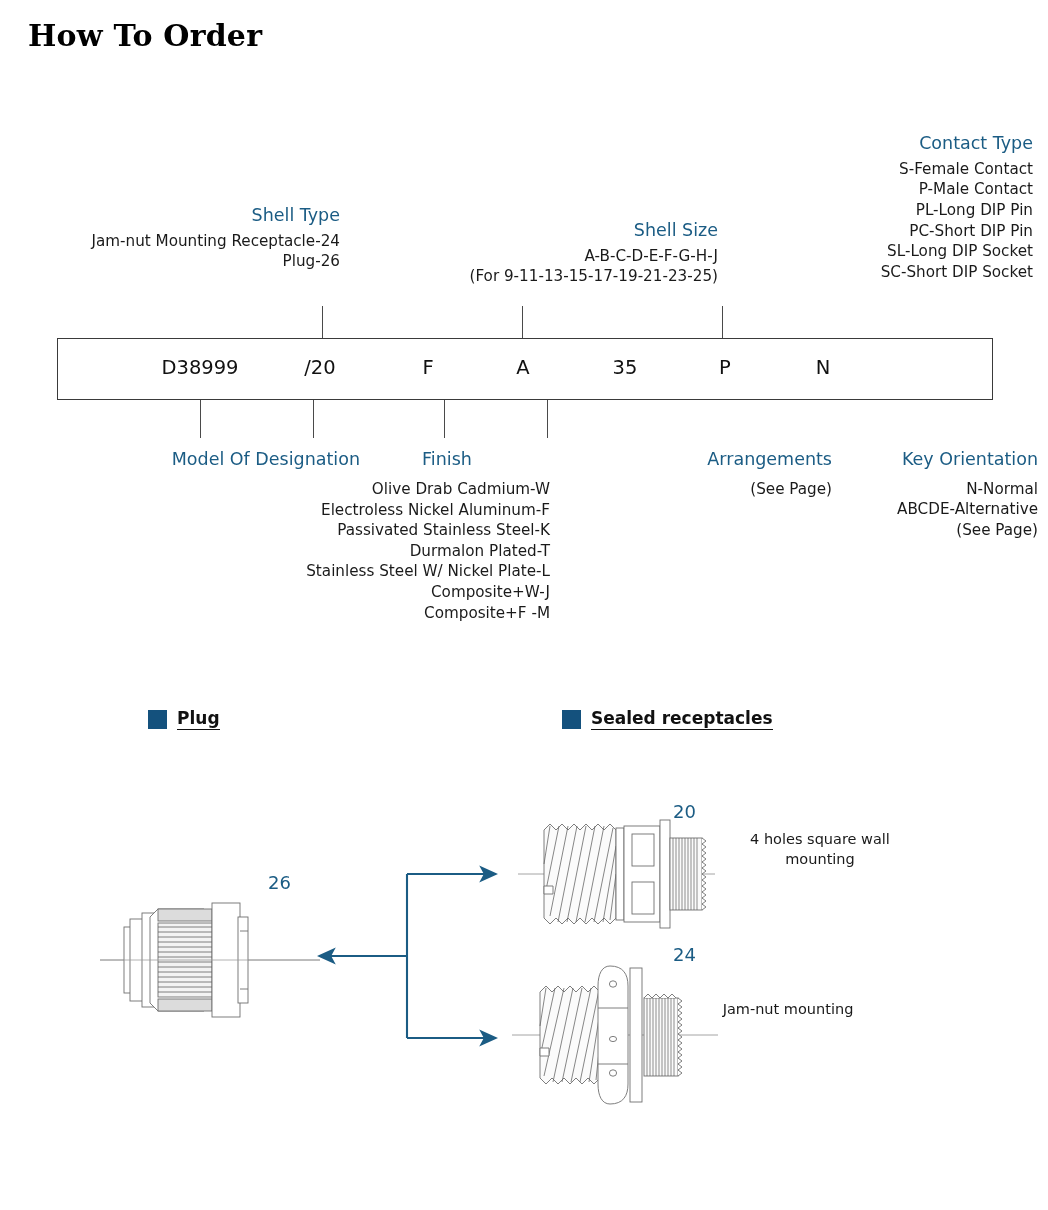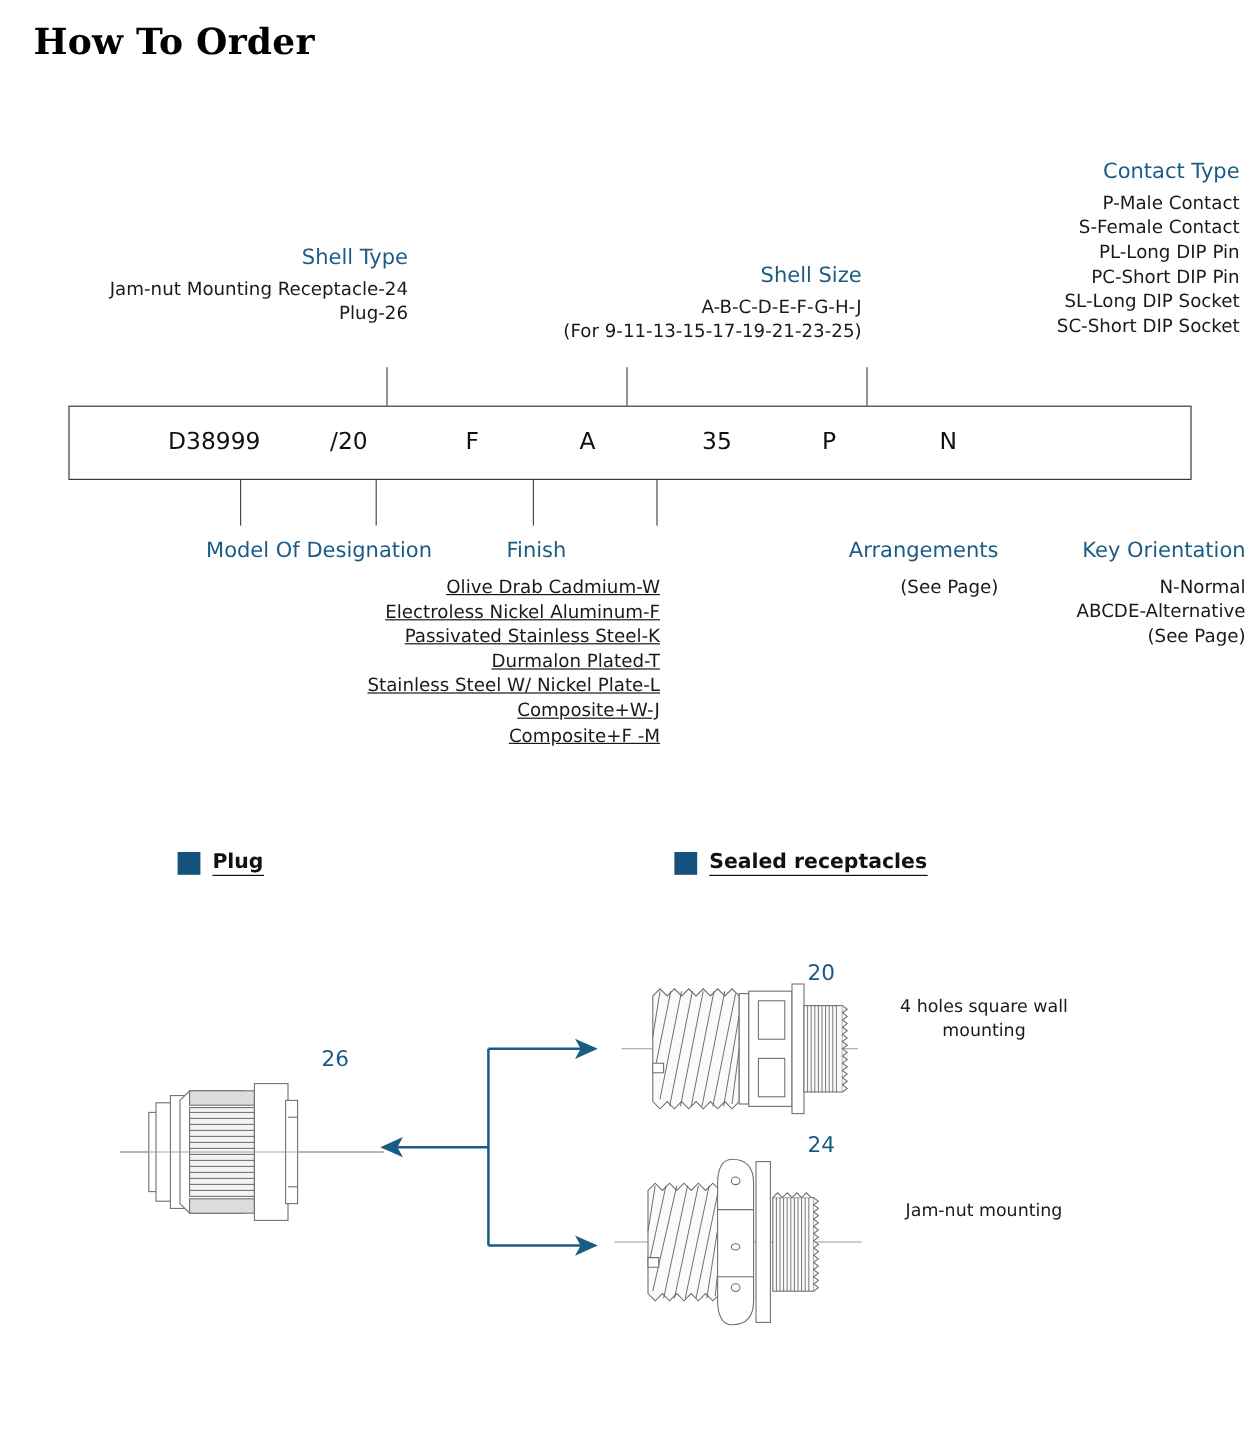--- a/index.html
+++ b/index.html
@@ -23,21 +23,21 @@
     font-size:15.2px;color:#1a1a1a;line-height:1.355;white-space:nowrap;
   }
   .ra{text-align:right;}
   .la{text-align:right;}
   
   #pn-box{
     left:57px;top:338px;width:936px;height:62px;
     border:1.4px solid #3a3a3a;background:#fff;box-sizing:border-box;
   }
   .pn-cell{
-    top:356px;font-size:19.5px;color:#111;text-align:left;
+    top:356px;font-size:19.5px;color:#111;text-align:center;
     font-family:"DejaVu Sans","Liberation Sans",sans-serif;white-space:nowrap;
   }
   
   .leader{background:#4a4a4a;width:1.4px;}
   
   .legend-head{
     font-size:17px;font-weight:bold;color:#111;white-space:nowrap;
     border-bottom:1.6px solid #111;padding-bottom:1px;
   }
   .legend-sq{width:19px;height:19px;background:#14517d;}
@@ -64,22 +64,22 @@
   <div class="callout-head la">Shell Size</div>
   <div class="callout-body la" style="margin-top:4px;">
     <div>A-B-C-D-E-F-G-H-J</div>
     <div>(For 9-11-13-15-17-19-21-23-25)</div>
   </div>
 </div>
 
 <div class="abs" style="left:713px;top:133px;width:320px;">
   <div class="callout-head la">Contact Type</div>
   <div class="callout-body la" style="margin-top:4px;padding-left:7px;">
+    <div>S-Female Contact</div>
     <div>P-Male Contact</div>
-    <div>S-Female Contact</div>
     <div>PL-Long DIP Pin</div>
     <div>PC-Short DIP Pin</div>
     <div>SL-Long DIP Socket</div>
     <div>SC-Short DIP Socket</div>
   </div>
 </div>
 
 <div class="abs leader" style="left:322px;top:306px;height:33px;"></div>
 <div class="abs leader" style="left:522px;top:306px;height:33px;"></div>
 <div class="abs leader" style="left:722px;top:306px;height:33px;"></div>
@@ -98,21 +98,21 @@
 <div class="abs leader" style="left:444px;top:400px;height:38px;"></div>
 <div class="abs leader" style="left:547px;top:400px;height:38px;"></div>
 
 <div class="abs" style="left:40px;top:449px;width:320px;">
   <div class="callout-head" style="text-align:right;">Model Of Designation</div>
 </div>
 
 <div class="abs" style="left:347px;top:449px;width:200px;">
   <div class="callout-head" style="text-align:center;">Finish</div>
 </div>
-<div class="abs callout-body ra" style="left:190px;top:479px;width:360px;text-decoration:underline;">
+<div class="abs callout-body ra" style="left:190px;top:479px;width:360px;">
   <div>Olive Drab Cadmium-W</div>
   <div>Electroless Nickel Aluminum-F</div>
   <div>Passivated Stainless Steel-K</div>
   <div>Durmalon Plated-T</div>
   <div>Stainless Steel W/ Nickel Plate-L</div>
   <div>Composite+W-J</div>
   <div>Composite+F -M</div>
 </div>
 
 <div class="abs" style="left:612px;top:449px;width:220px;">
@@ -306,15 +306,15 @@
         <line x1="161" y1="38" x2="161" y2="116"></line>
         <line x1="164" y1="38" x2="164" y2="116"></line>
       </g>
 
       <path d="M134,38 L138,34 L142,38 L146,34 L150,38 L154,34 L158,38 L162,34 L166,38"></path>
 
       <path d="M168,38 L172,41 L168,44 L172,47 L168,50 L172,53 L168,56 L172,59 L168,62 L172,65 L168,68 L172,71 L168,74 L172,77 L168,80 L172,83 L168,86 L172,89 L168,92 L172,95 L168,98 L172,101 L168,104 L172,107 L168,110 L172,113 L168,116"></path>
     </g>
   </svg>
 </div>
-<div class="abs caption" style="left:735px;top:1000px;width:170px;">
+<div class="abs caption" style="left:703px;top:1000px;width:170px;">
   <div>Jam-nut mounting</div>
 </div>
 
 </body></html>

